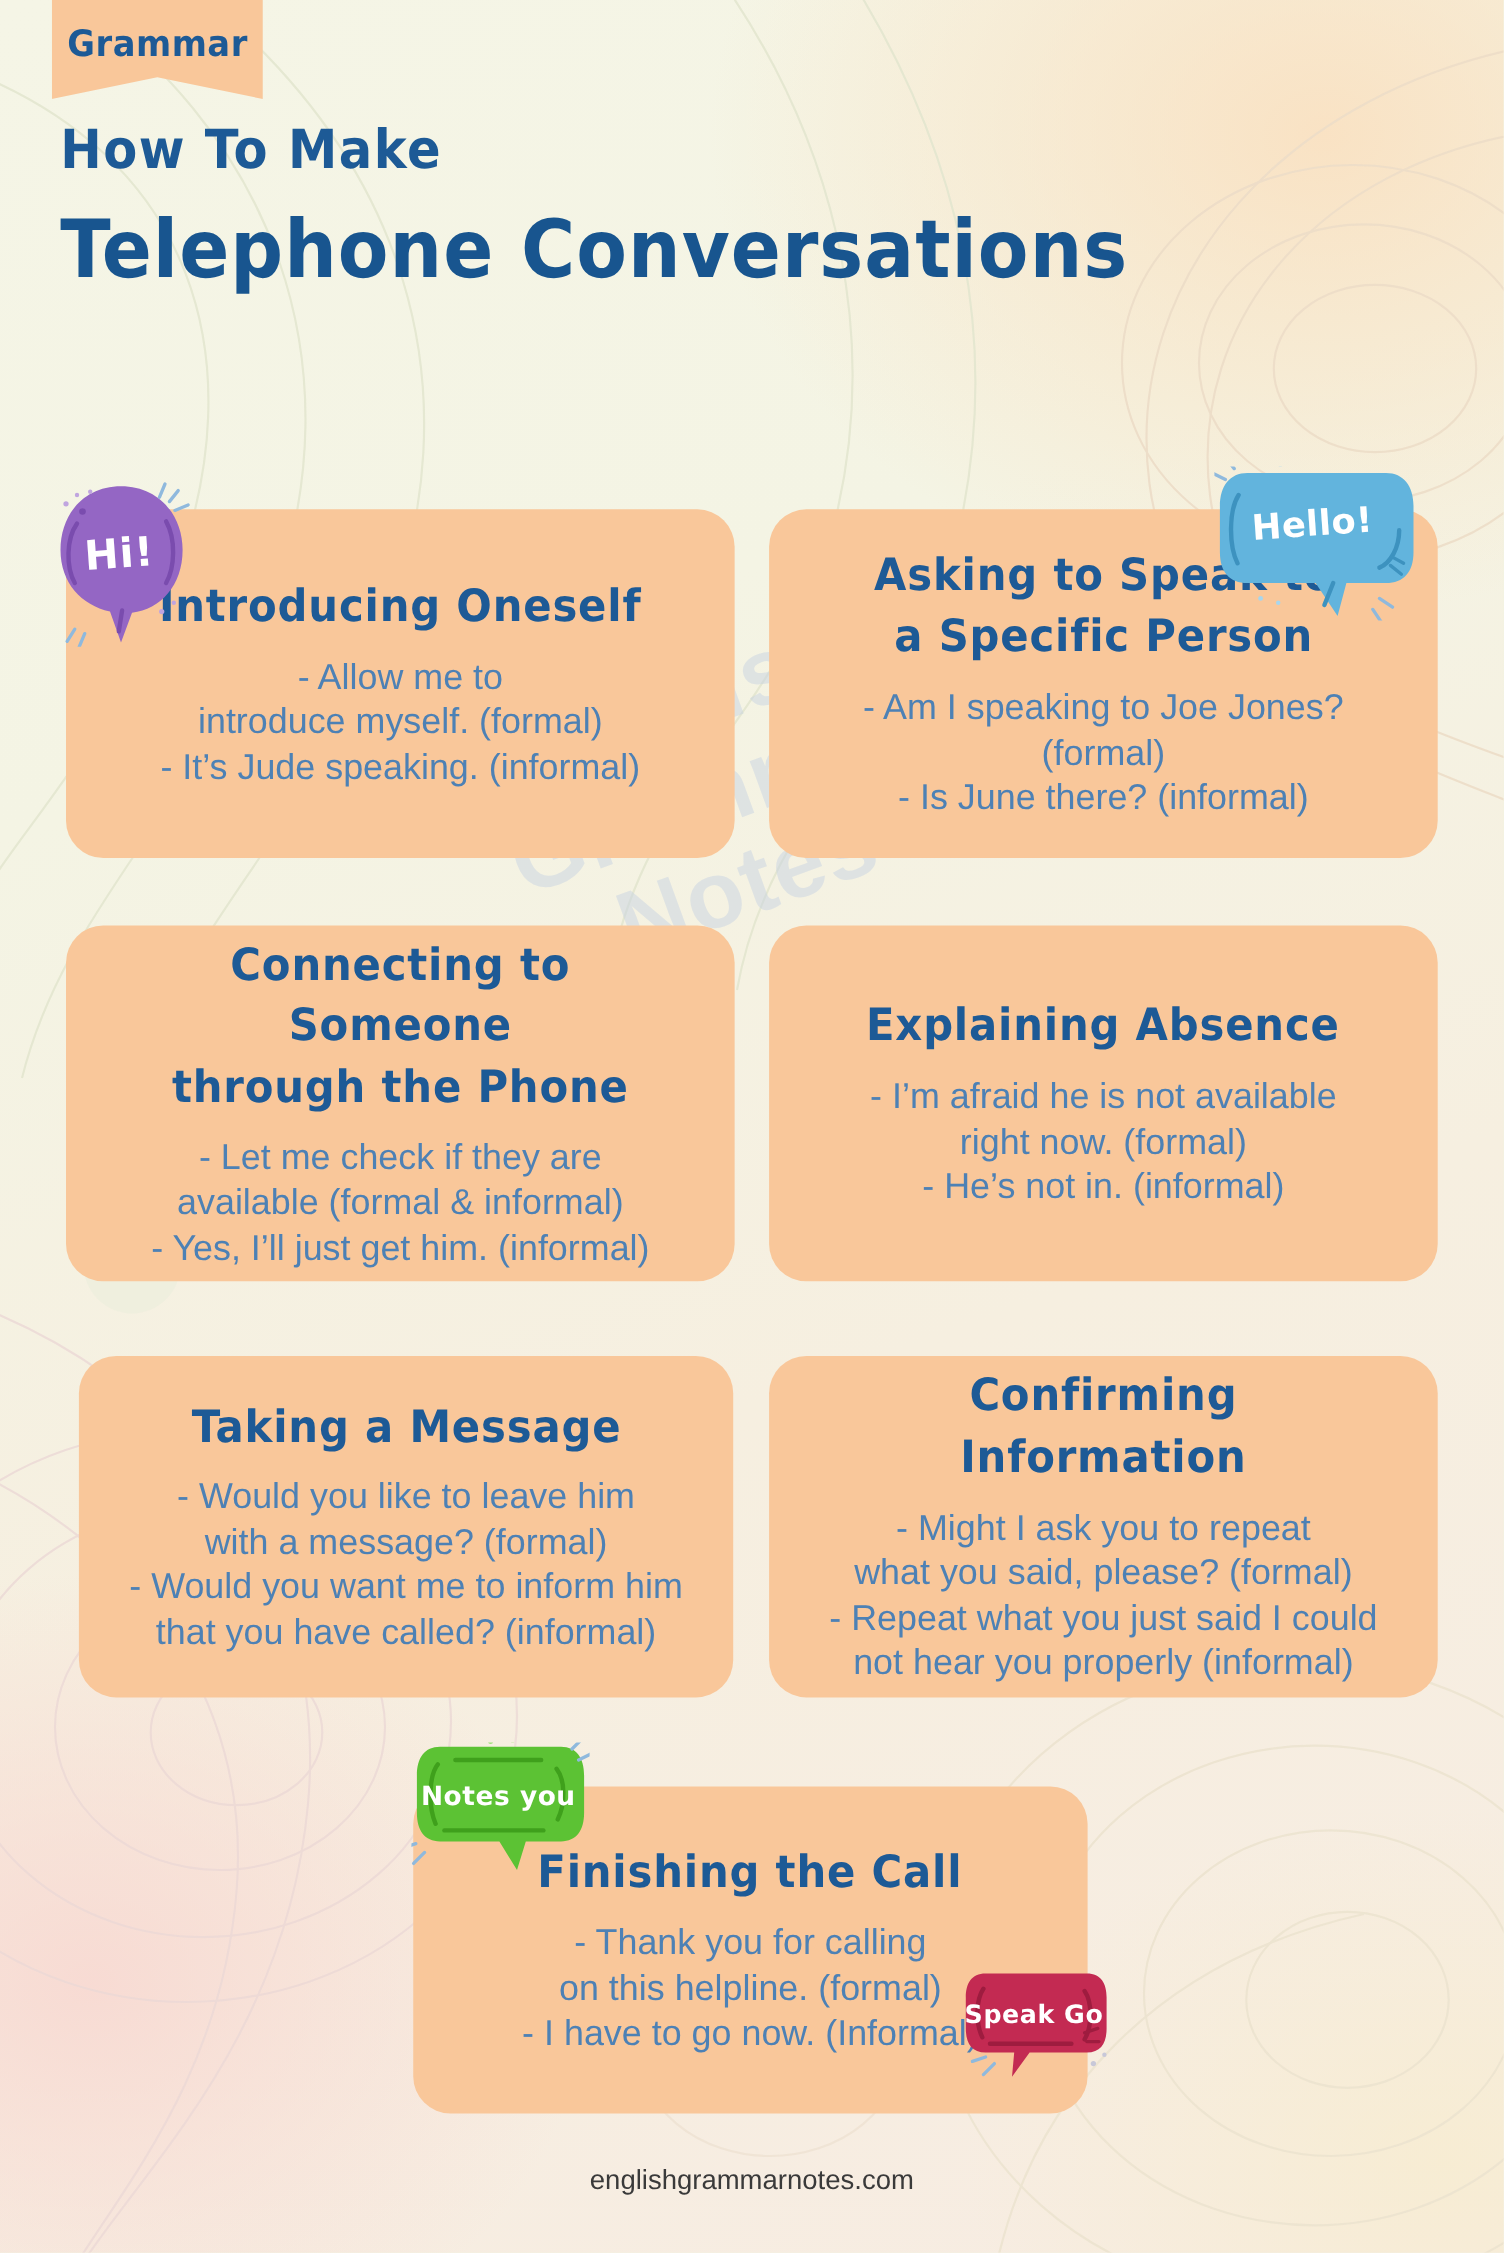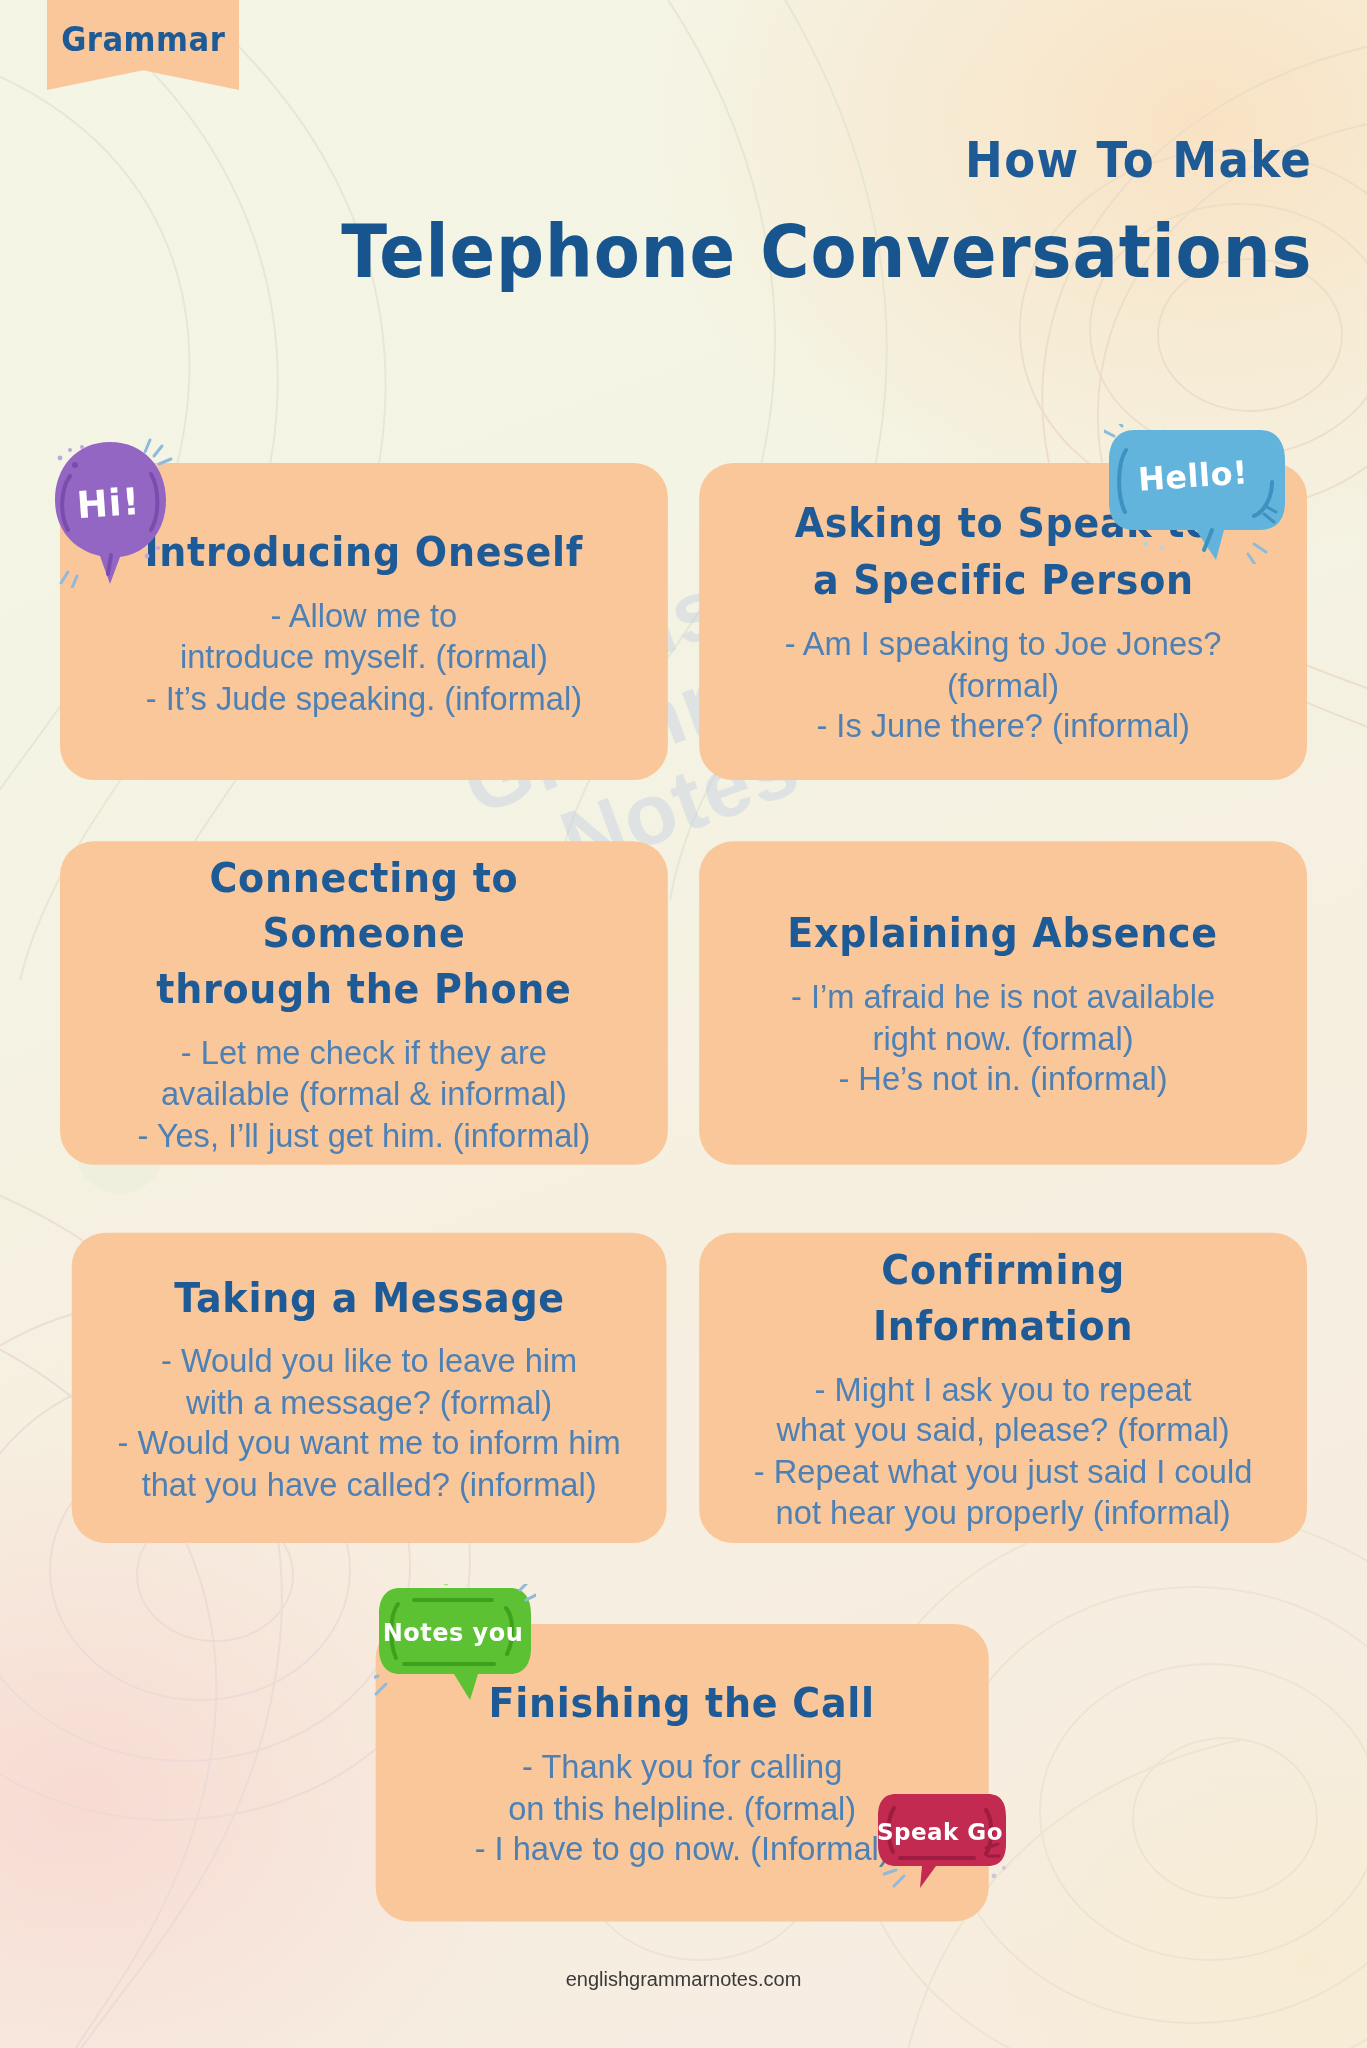--- a/index.html
+++ b/index.html
@@ -48,21 +48,21 @@
   .ribbon span{
     margin-top:20px;
     color:#1d5a96;
     font-size:33px;
     font-weight:700;
     letter-spacing:.5px;
     font-family:"DejaVu Sans", sans-serif;
     transform:scaleX(.93);
   }
   
-  .title-wrap{position:absolute;left:0;top:108px;width:1367px;text-align:right;margin-top:24px;}
+  .title-wrap{position:absolute;left:0;top:108px;width:1367px;text-align:left;}
   .title-1{
     color:#1d5a96;font-size:49px;font-weight:700;letter-spacing:1.5px;
     font-family:"DejaVu Sans", sans-serif;transform:scaleX(.92);
   }
   .title-2{
     margin-top:20px;
     color:#18558f;font-size:73px;font-weight:700;letter-spacing:1px;
     font-family:"DejaVu Sans", sans-serif;transform:scaleX(.92);
   }
   
@@ -119,21 +119,21 @@
   #bubble-hi .txt{font-size:37px;letter-spacing:1px;transform:translate(-2px,-10px) rotate(-4deg);}
   #bubble-hello{left:1104px;top:424px;width:186px;height:140px;}
   #bubble-hello .txt{font-size:32px;letter-spacing:.5px;transform:translate(-4px,-18px) rotate(-4deg);}
   #bubble-thanks{left:374px;top:1584px;width:162px;height:118px;}
   #bubble-thanks .txt{font-size:24px;letter-spacing:.5px;transform:translate(-2px,-10px);}
   #bubble-gotta{left:874px;top:1790px;width:136px;height:100px;}
   #bubble-gotta .txt{font-size:23px;letter-spacing:.5px;transform:translate(-2px,-8px);}
   
   .footer{
     position:absolute;left:0;top:1968px;width:1367px;text-align:center;
-    color:#3a3a3a;font-size:20px;font-family:"Liberation Sans", sans-serif;
+    color:#3a3a3a;font-size:25px;font-family:"Liberation Sans", sans-serif;
   }
 </style>
 </head>
 <body>
 
 <div id="poster">
 
   <svg class="bg-svg" viewBox="0 0 1367 2048" preserveAspectRatio="none">
     <g fill="none" stroke="#e3e6cf" stroke-width="2" opacity=".85">
       <path d="M-40,60 C180,140 230,330 160,520 C90,710 -20,780 -60,900"></path>

